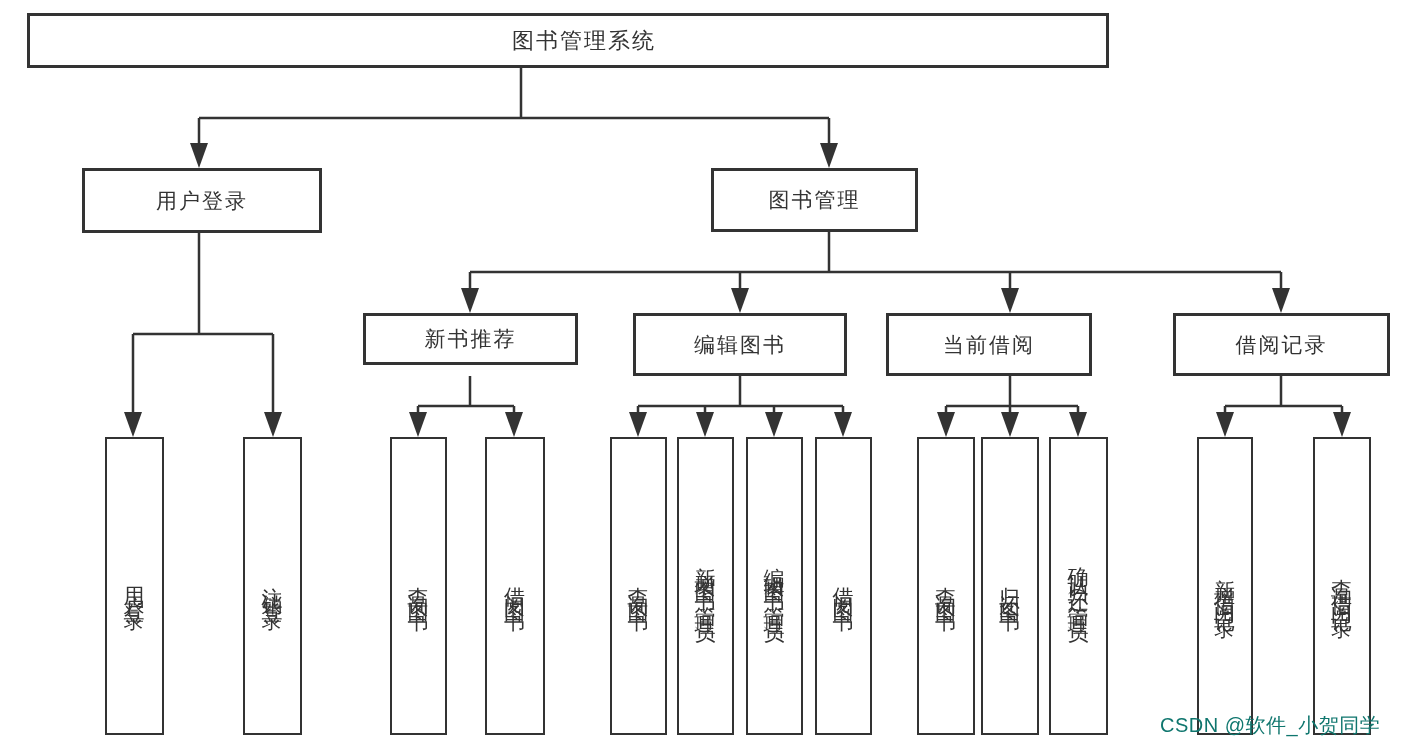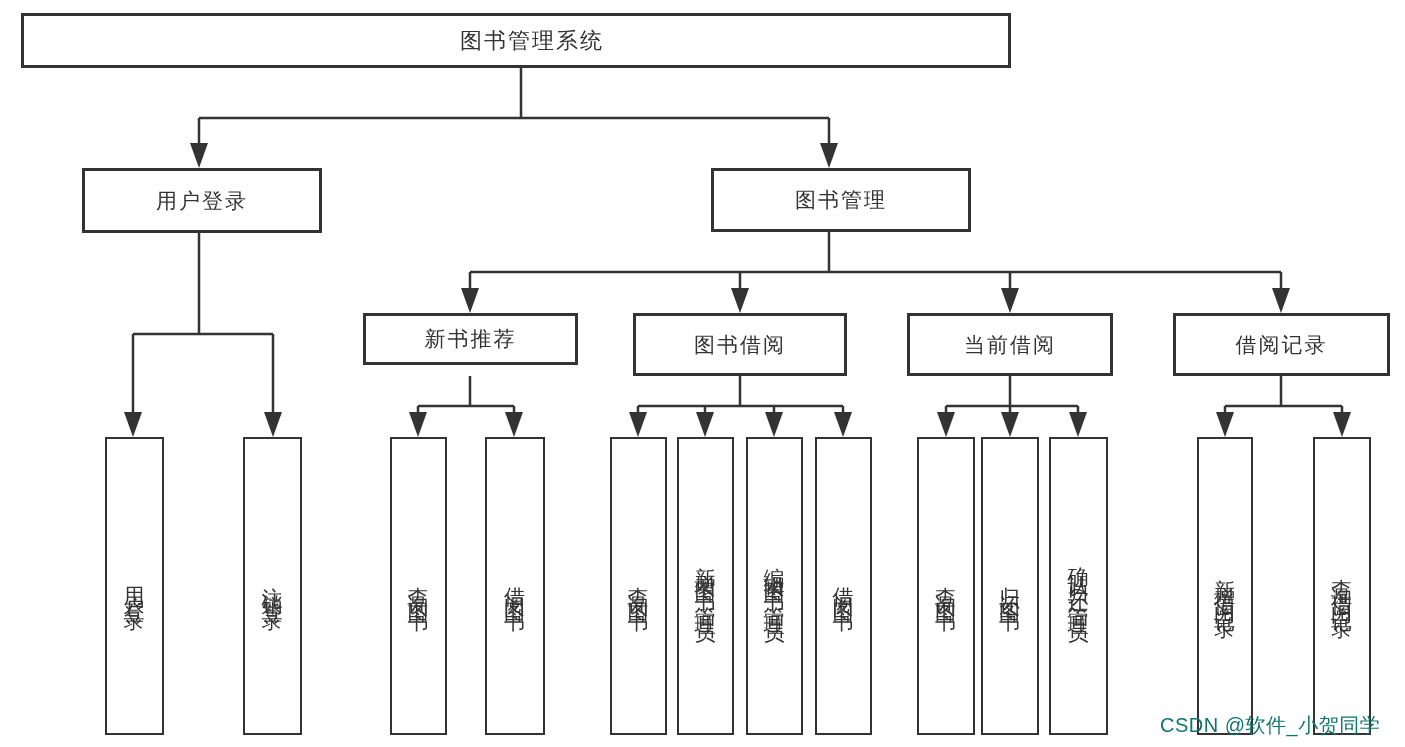--- a/index.html
+++ b/index.html
@@ -93,38 +93,38 @@
       <polygon points="765,412 783,412 774,437"></polygon>
       <polygon points="834,412 852,412 843,437"></polygon>
       <polygon points="937,412 955,412 946,437"></polygon>
       <polygon points="1001,412 1019,412 1010,437"></polygon>
       <polygon points="1069,412 1087,412 1078,437"></polygon>
       <polygon points="1216,412 1234,412 1225,437"></polygon>
       <polygon points="1333,412 1351,412 1342,437"></polygon>
     </g>
   </svg>
 
-  <div class="box" style="left:21px; top:13px; width:990px; height:55px;padding-left:32px;">
+  <div class="box" style="left:27px; top:13px; width:1082px; height:55px;padding-left:32px;">
     <span class="hlabel root">图书管理系统</span>
   </div>
 
   <div class="box" style="left:82px; top:168px; width:240px; height:65px;">
     <span class="hlabel">用户登录</span>
   </div>
-  <div class="box" style="left:711px; top:168px; width:260px; height:64px;">
+  <div class="box" style="left:711px; top:168px; width:207px; height:64px;">
     <span class="hlabel">图书管理</span>
   </div>
 
   <div class="box" style="left:363px; top:313px; width:215px; height:52px;">
     <span class="hlabel">新书推荐</span>
   </div>
   <div class="box" style="left:633px; top:313px; width:214px; height:63px;">
-    <span class="hlabel">图书借阅</span>
+    <span class="hlabel">编辑图书</span>
   </div>
-  <div class="box" style="left:907px; top:313px; width:206px; height:63px;">
+  <div class="box" style="left:886px; top:313px; width:206px; height:63px;">
     <span class="hlabel">当前借阅</span>
   </div>
   <div class="box" style="left:1173px; top:313px; width:217px; height:63px;">
     <span class="hlabel">借阅记录</span>
   </div>
 
   <div class="box leaf" style="left:105px; top:437px; width:59px; height:298px;">
     <span class="vlabel">用户登录</span>
   </div>
   <div class="box leaf" style="left:243px; top:437px; width:59px; height:298px;">

